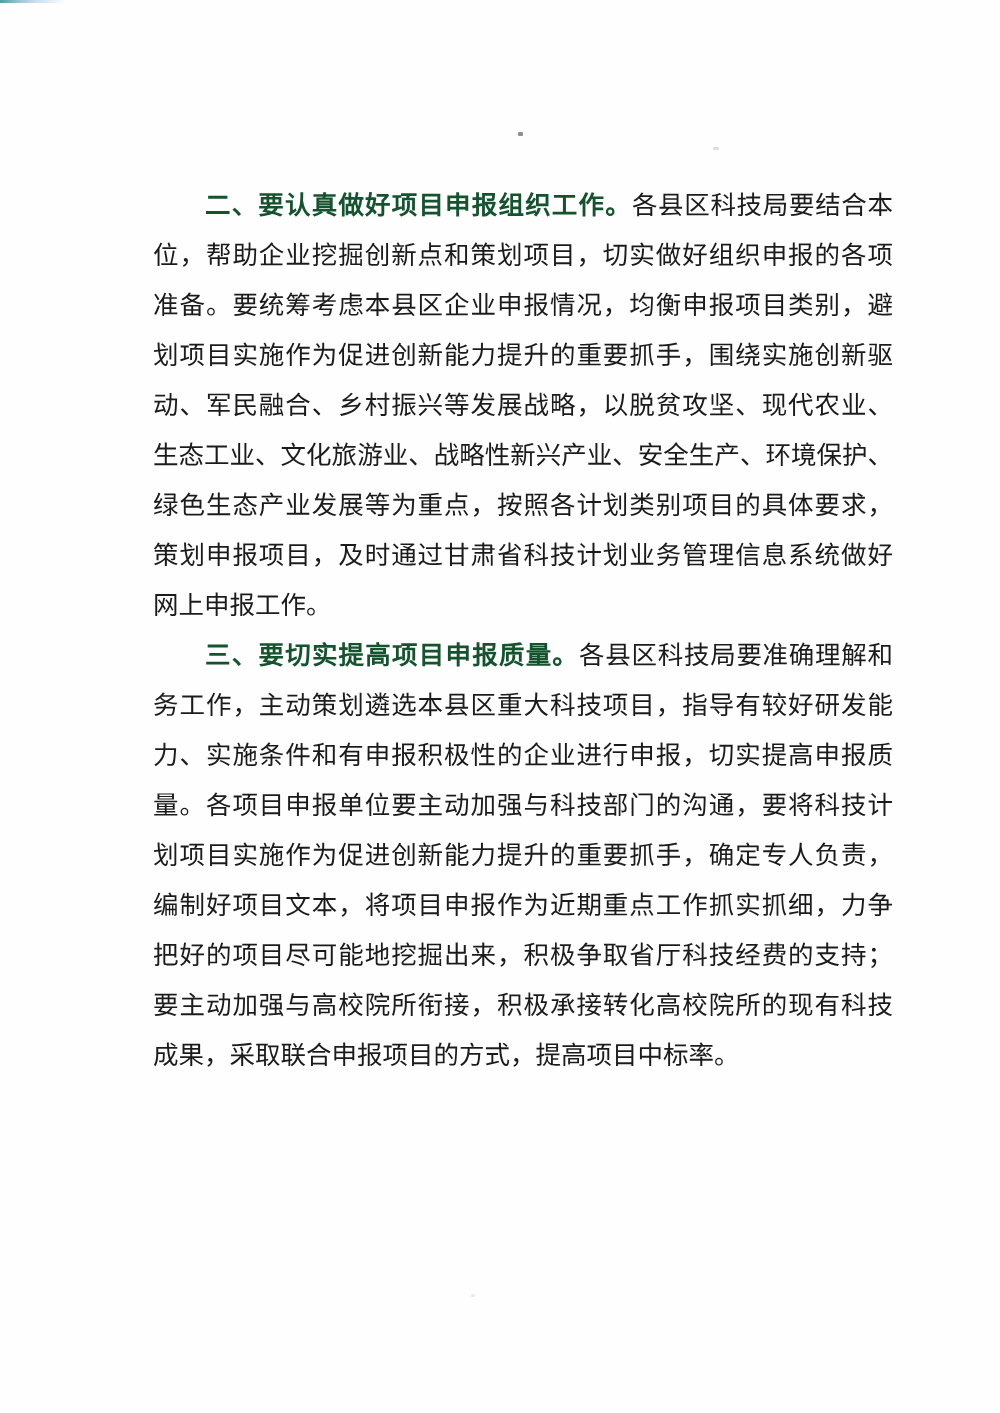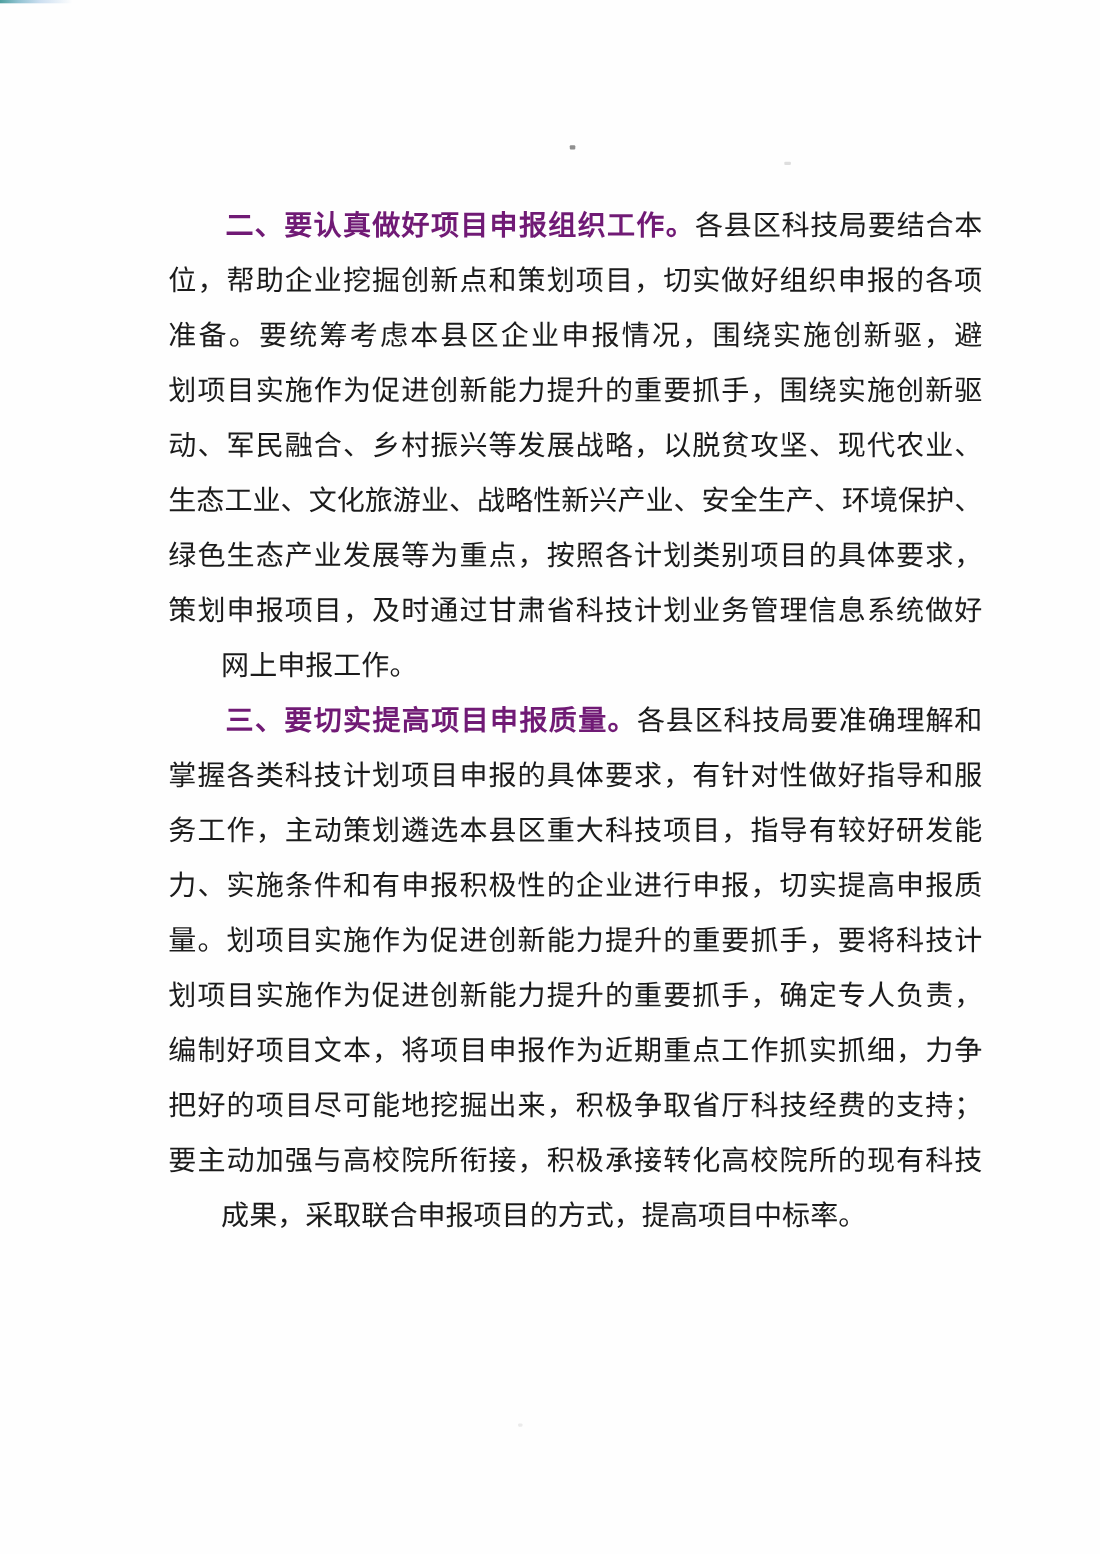--- a/index.html
+++ b/index.html
@@ -54,56 +54,54 @@
     text-justify: inter-character;
     white-space: nowrap;
     overflow: hidden;
   }
   .line.indent {
     text-indent: 52px;
   }
   .line.short {
     text-align: left;
     text-align-last: left;
-    margin-left: 48px;
   }
   .head {
     font-weight: 700;
-    color: #701a75;
+    color: #14532d;
     font-family: Liberation Serif, serif;
     letter-spacing: 0.5px;
   }
 </style>
 </head>
 <body>
 
 <div class="page">
 
   <div class="scan-streak"></div>
   <div class="speck speck-1"></div>
   <div class="speck speck-2"></div>
   <div class="speck speck-3"></div>
 
   <div class="doc">
 
     <div class="line indent"><span class="head">二、要认真做好项目申报组织工作。</span><span>各县区科技局要结合本</span></div>
     <div class="line">位，帮助企业挖掘创新点和策划项目，切实做好组织申报的各项</div>
-    <div class="line">准备。要统筹考虑本县区企业申报情况，围绕实施创新驱，避</div>
+    <div class="line">准备。要统筹考虑本县区企业申报情况，均衡申报项目类别，避</div>
     <div class="line">划项目实施作为促进创新能力提升的重要抓手，围绕实施创新驱</div>
     <div class="line">动、军民融合、乡村振兴等发展战略，以脱贫攻坚、现代农业、</div>
     <div class="line">生态工业、文化旅游业、战略性新兴产业、安全生产、环境保护、</div>
     <div class="line">绿色生态产业发展等为重点，按照各计划类别项目的具体要求，</div>
     <div class="line">策划申报项目，及时通过甘肃省科技计划业务管理信息系统做好</div>
     <div class="line short">网上申报工作。</div>
 
     <div class="line indent"><span class="head">三、要切实提高项目申报质量。</span><span>各县区科技局要准确理解和</span></div>
-    <div class="line">掌握各类科技计划项目申报的具体要求，有针对性做好指导和服</div>
     <div class="line">务工作，主动策划遴选本县区重大科技项目，指导有较好研发能</div>
     <div class="line">力、实施条件和有申报积极性的企业进行申报，切实提高申报质</div>
-    <div class="line">量。划项目实施作为促进创新能力提升的重要抓手，要将科技计</div>
+    <div class="line">量。各项目申报单位要主动加强与科技部门的沟通，要将科技计</div>
     <div class="line">划项目实施作为促进创新能力提升的重要抓手，确定专人负责，</div>
     <div class="line">编制好项目文本，将项目申报作为近期重点工作抓实抓细，力争</div>
     <div class="line">把好的项目尽可能地挖掘出来，积极争取省厅科技经费的支持；</div>
     <div class="line">要主动加强与高校院所衔接，积极承接转化高校院所的现有科技</div>
     <div class="line short">成果，采取联合申报项目的方式，提高项目中标率。</div>
 
   </div>
 </div>
 
 </body></html>

